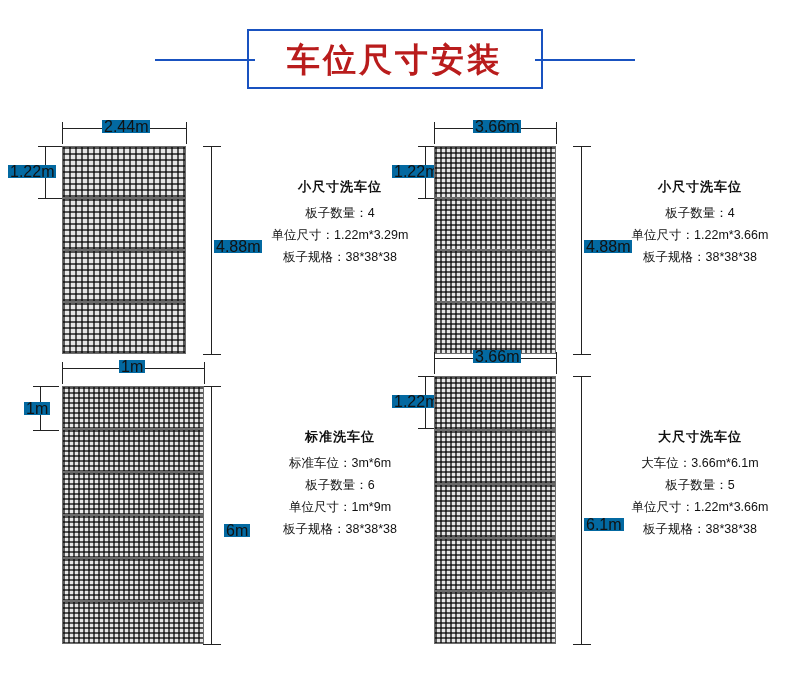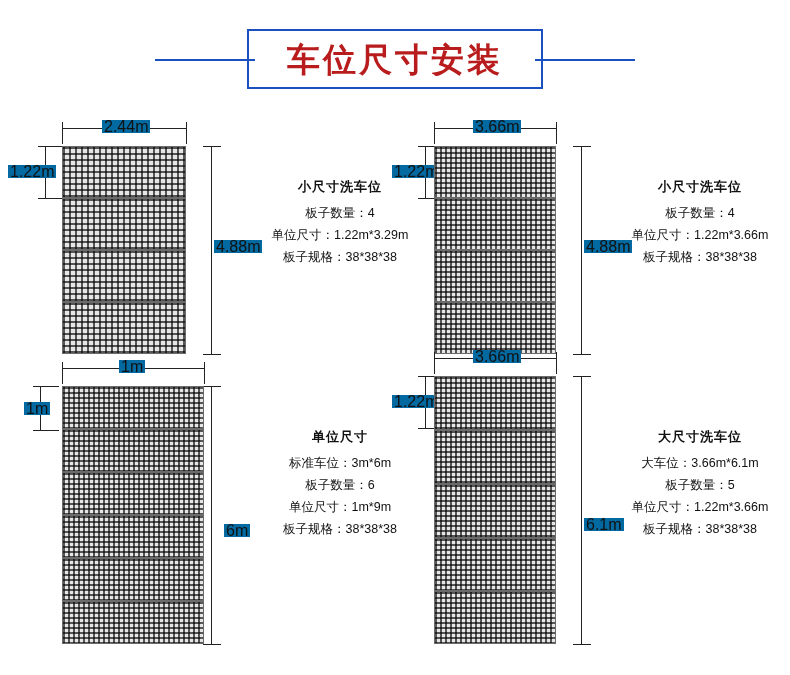--- a/index.html
+++ b/index.html
@@ -223,21 +223,21 @@
   <div class="panel-area">
     <div class="panel fine" style="left:62px; top:386px; width:142px; height:43px;"></div>
     <div class="panel fine" style="left:62px; top:429px; width:142px; height:43px;"></div>
     <div class="panel fine" style="left:62px; top:472px; width:142px; height:43px;"></div>
     <div class="panel fine" style="left:62px; top:515px; width:142px; height:43px;"></div>
     <div class="panel fine" style="left:62px; top:558px; width:142px; height:43px;"></div>
     <div class="panel fine" style="left:62px; top:601px; width:142px; height:43px;"></div>
   </div>
 
   <div class="info" style="left:240px; top:428px; width:200px;">
-    <h3>单位尺寸</h3>
+    <h3>标准洗车位</h3>
     <p>标准车位：3m*6m</p>
     <p>板子数量：6</p>
     <p>单位尺寸：1m*9m</p>
     <p>板子规格：38*38*38</p>
   </div>
 </div>
 
 <div class="quad">
 
   <div class="dimline-h" style="left:434px; top:358px; width:122px;"></div>

